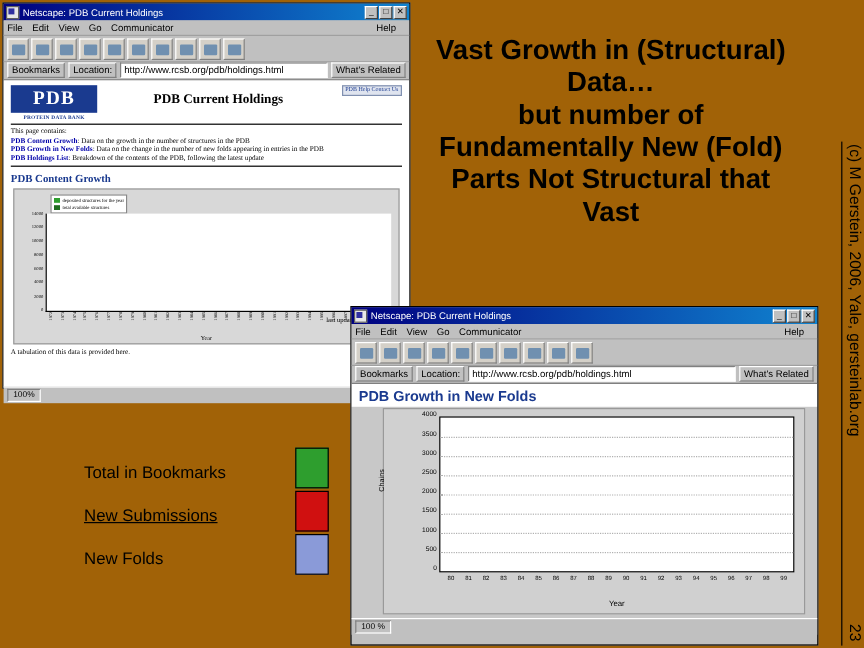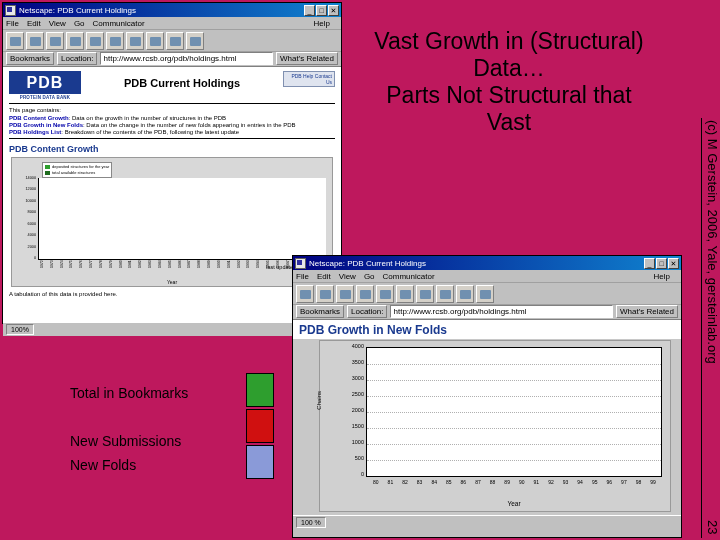--- a/index.html
+++ b/index.html
@@ -5,21 +5,21 @@
   html, body {
     margin: 0; padding: 0;
     width: 720px; height: 540px;
     background: #ffffff;
     font-family: "Liberation Sans", sans-serif;
     overflow: hidden;
   }
   .slide {
     position: relative;
     width: 720px; height: 540px;
-    background: #be185d;
+    background: #a16207;
   }
 
   
   .nswin {
     position: absolute;
     background: #c0c0c0;
     border: 1px solid #000;
     box-sizing: border-box;
     font-family: "Liberation Sans", sans-serif;
   }
@@ -159,21 +159,21 @@
     line-height: 10px;
     box-sizing: border-box;
   }
 
   
   #win1 {
     left: 2px; top: 2px;
     width: 340px; height: 322px;
   }
   #win1 .ns-content { height: 255px; }
-  .pdb-page { padding: 4px 6px; font-size: 7px; color: #000; }
+  .pdb-page { padding: 4px 6px; font-size: 7px; color: #000; font-family: Liberation Serif, serif; }
   .pdb-head {
     display: flex; align-items: flex-start; gap: 8px;
   }
   .pdb-logo {
     width: 72px;
   }
   .pdb-logo-box {
     background: #1a3a8f;
     color: #fff;
     font-weight: bold;
@@ -293,20 +293,21 @@
   
   .bigtitle {
     position: absolute;
     left: 344px; top: 28px;
     width: 330px;
     text-align: center;
     font-size: 23px;
     line-height: 1.17;
     color: #000;
     font-family: "Liberation Sans", sans-serif;
+    font-weight: bold;
   }
 
   
   .legend-block {
     position: absolute;
     left: 70px;
     font-size: 14px;
     color: #000;
     white-space: nowrap;
   }
@@ -660,28 +661,30 @@
     </div>
 
     <div class="ns-statusbar">
       <span class="status-box">100%</span>
     </div>
   </div>
 
   <div class="bigtitle">
     <div>Vast Growth in (Structural)</div>
     <div>Data…</div>
+    <div>but number of</div>
+    <div>Fundamentally New (Fold)</div>
     <div>Parts Not Structural that</div>
     <div>Vast</div>
   </div>
 
   <div class="legend-block" style="top:385px;">Total in Bookmarks</div>
   <div class="legend-swatch" style="top:373px; height:32px; background:#2e9e2e;"></div>
 
-  <div class="legend-block" style="top:433px;">New Submissions</div>
+  <div class="legend-block" style="top:421px;text-decoration:underline;">New Submissions</div>
   <div class="legend-swatch" style="top:409px; height:32px; background:#d01010;"></div>
 
   <div class="legend-block" style="top:457px;">New Folds</div>
   <div class="legend-swatch" style="top:445px; height:32px; background:#8a9ad8;"></div>
 
   <div class="nswin" id="win2">
     <div class="ns-titlebar">
       <span class="ns-title-icon"></span>
       <span class="ns-title-text">Netscape: PDB Current Holdings</span>
       <span class="ns-btns">

